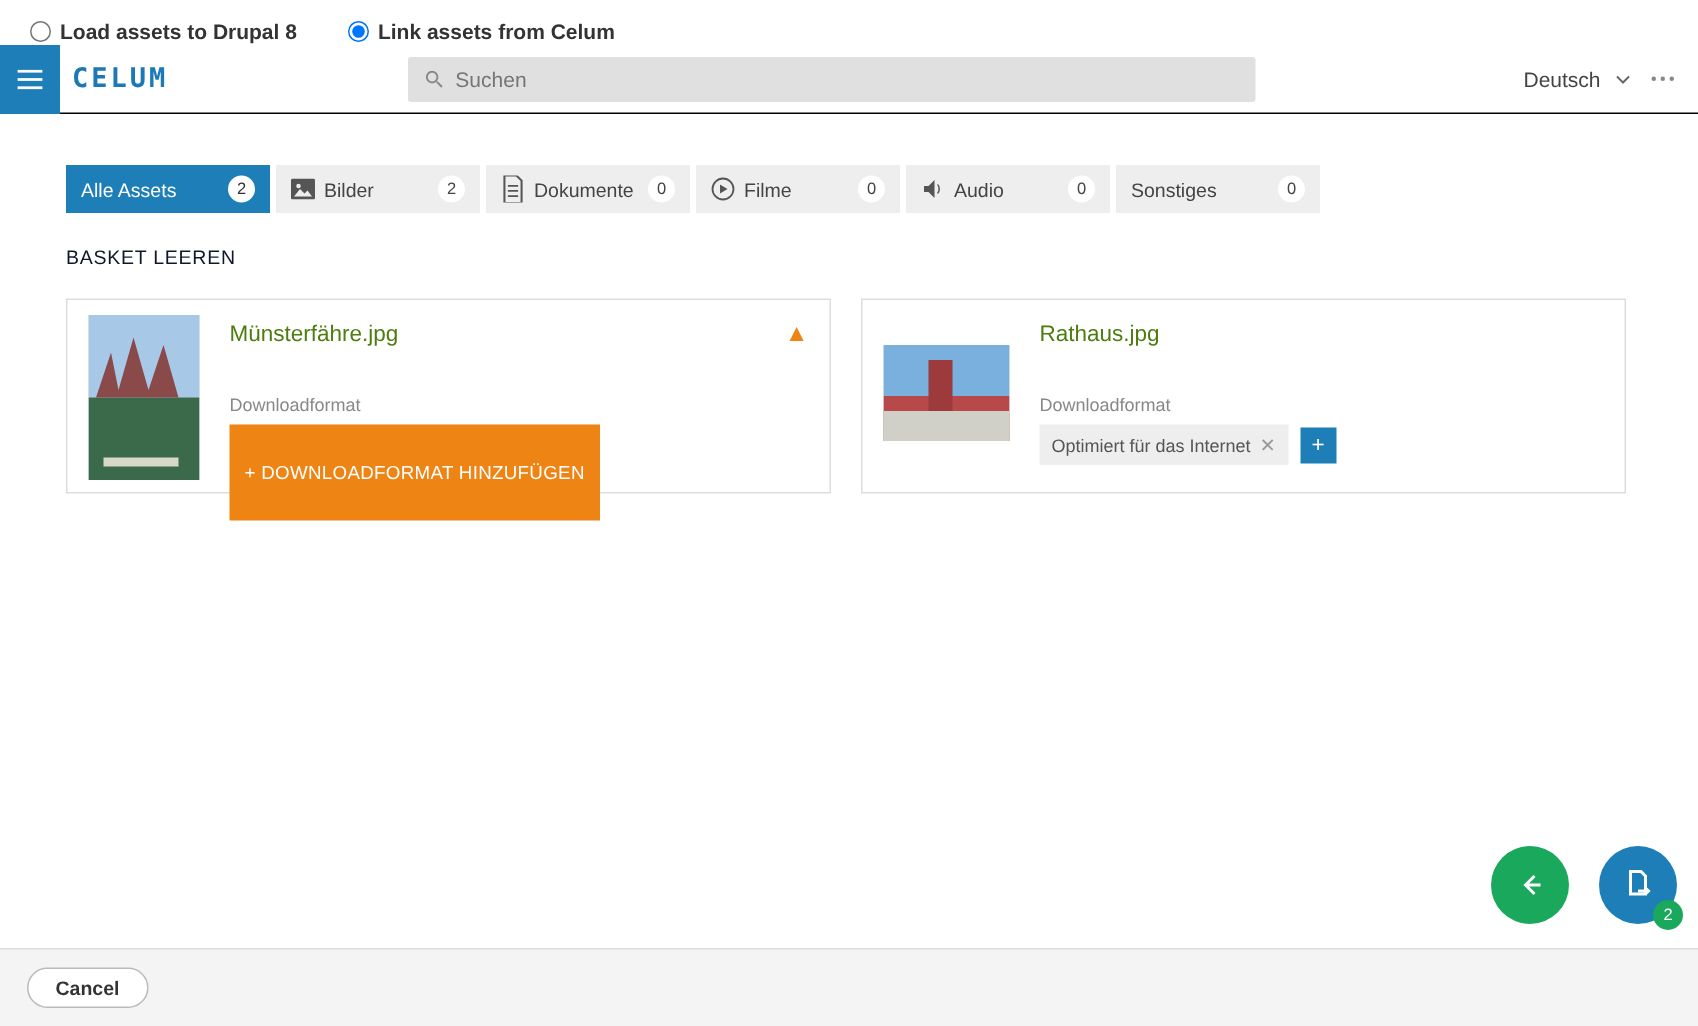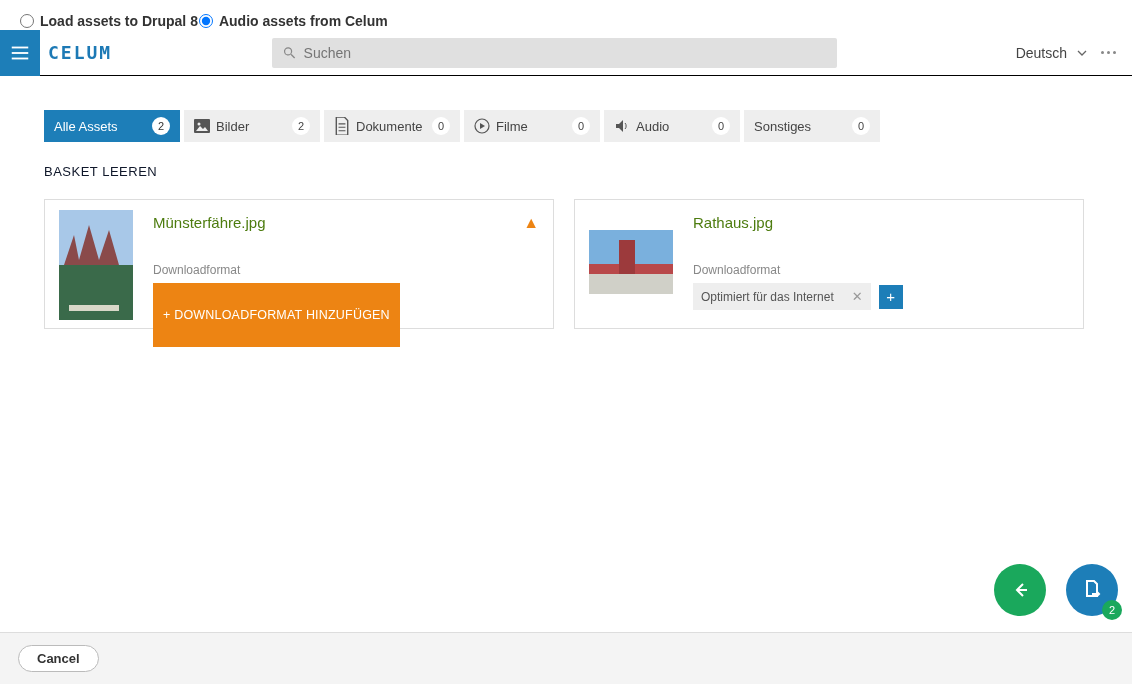--- a/index.html
+++ b/index.html
@@ -1,19 +1,19 @@
 <!DOCTYPE html>
 <html><head>
 <meta charset="utf-8">
 <style>
   * { box-sizing: border-box; margin: 0; padding: 0; }
   body { font-family: "Segoe UI", Arial, sans-serif; background: #fff; color: #333; width: 1132px; height: 684px; overflow: hidden; position: relative; }
 
   
-  .top-options { display: flex; align-items: center; gap: 1px; padding: 19px 20px 8px 20px; height: 30px; }
+  .top-options { display: flex; align-items: center; gap: 34px; padding: 19px 20px 8px 20px; height: 30px; }
   .radio-wrap { display: flex; align-items: center; gap: 6px; cursor: pointer; }
   .radio-wrap input { width: 14px; height: 14px; }
   .radio-wrap span { font-weight: bold; font-size: 14px; }
 
   
   .header { display: flex; align-items: center; height: 46px; border-bottom: 1px solid #000000; }
   .hamburger { width: 40px; height: 46px; background: #1d7eb8; display: flex; align-items: center; justify-content: center; cursor: pointer; }
   .hamburger svg { width: 22px; height: 22px; fill: #fff; }
   .logo { margin-left: 8px; display: flex; align-items: center; }
   .logo-text { font-family: monospace; font-weight: bold; font-size: 18px; letter-spacing: 2px; color: #1c79b5; }
@@ -43,21 +43,21 @@
   .cards { display: flex; gap: 20px; margin-top: 20px; }
   .card { border: 1px solid #ddd; width: 510px; height: 130px; padding: 10px 14px; display: flex; gap: 20px; position: relative; align-items: flex-start; }
   .thumb { width: 74px; height: 110px; background: #ccc; }
   .thumb2 { width: 84px; height: 64px; margin-top: 20px; background: #ccc; }
   .card-body { flex: 1; }
   .card-title { font-size: 15px; color: #4d7c0f; margin-top: 4px; }
   .card-sub { font-size: 12px; color: #888; margin-top: 32px; }
   .add-format { margin-top: 6px; background: #ed8413; color: #fff; border: none; padding: 25px 10px; font-size: 12.5px; letter-spacing: 0.2px; cursor: pointer; }
   .warn { position: absolute; right: 14px; top: 14px; color: #ed8413; font-size: 16px; }
   .chip-row { display: flex; gap: 8px; margin-top: 6px; align-items: center; }
-  .chip { background: #eee; padding: 6px 8px; font-size: 12px; color: #555; display: flex; align-items: center; gap: 18px; }
+  .chip { background: #eee; padding: 6px 8px; font-size: 12px; color: #555; display: flex; align-items: center; gap: 6px; }
   .chip .x { color: #999; cursor: pointer; font-size: 13px; }
   .plus-btn { width: 24px; height: 24px; background: #1d7eb8; color: #fff; display: flex; align-items: center; justify-content: center; font-size: 15px; cursor: pointer; }
 
   
   .thumb svg, .thumb2 svg { width: 100%; height: 100%; display: block; }
 
   
   .fab-wrap { position: absolute; right: 14px; bottom: 68px; display: flex; gap: 20px; }
   .fab { width: 52px; height: 52px; border-radius: 50%; display: flex; align-items: center; justify-content: center; color: #fff; cursor: pointer; position: relative; }
   .fab.green { background: #1aa85c; }
@@ -72,21 +72,21 @@
 </head>
 <body>
 
 <div class="top-options">
   <label class="radio-wrap">
     <input type="radio" name="mode" style="">
     <span>Load assets to Drupal 8</span>
   </label>
   <label class="radio-wrap">
     <input type="radio" name="mode" checked="" style="">
-    <span>Audio assets from Celum</span>
+    <span>Link assets from Celum</span>
   </label>
 </div>
 
 <div class="header">
   <div class="hamburger">
     <svg viewBox="0 0 24 24">
       <rect x="3" y="5" width="18" height="2"></rect>
         <rect x="3" y="11" width="18" height="2"></rect>
         <rect x="3" y="17" width="18" height="2"></rect>
     </svg>

